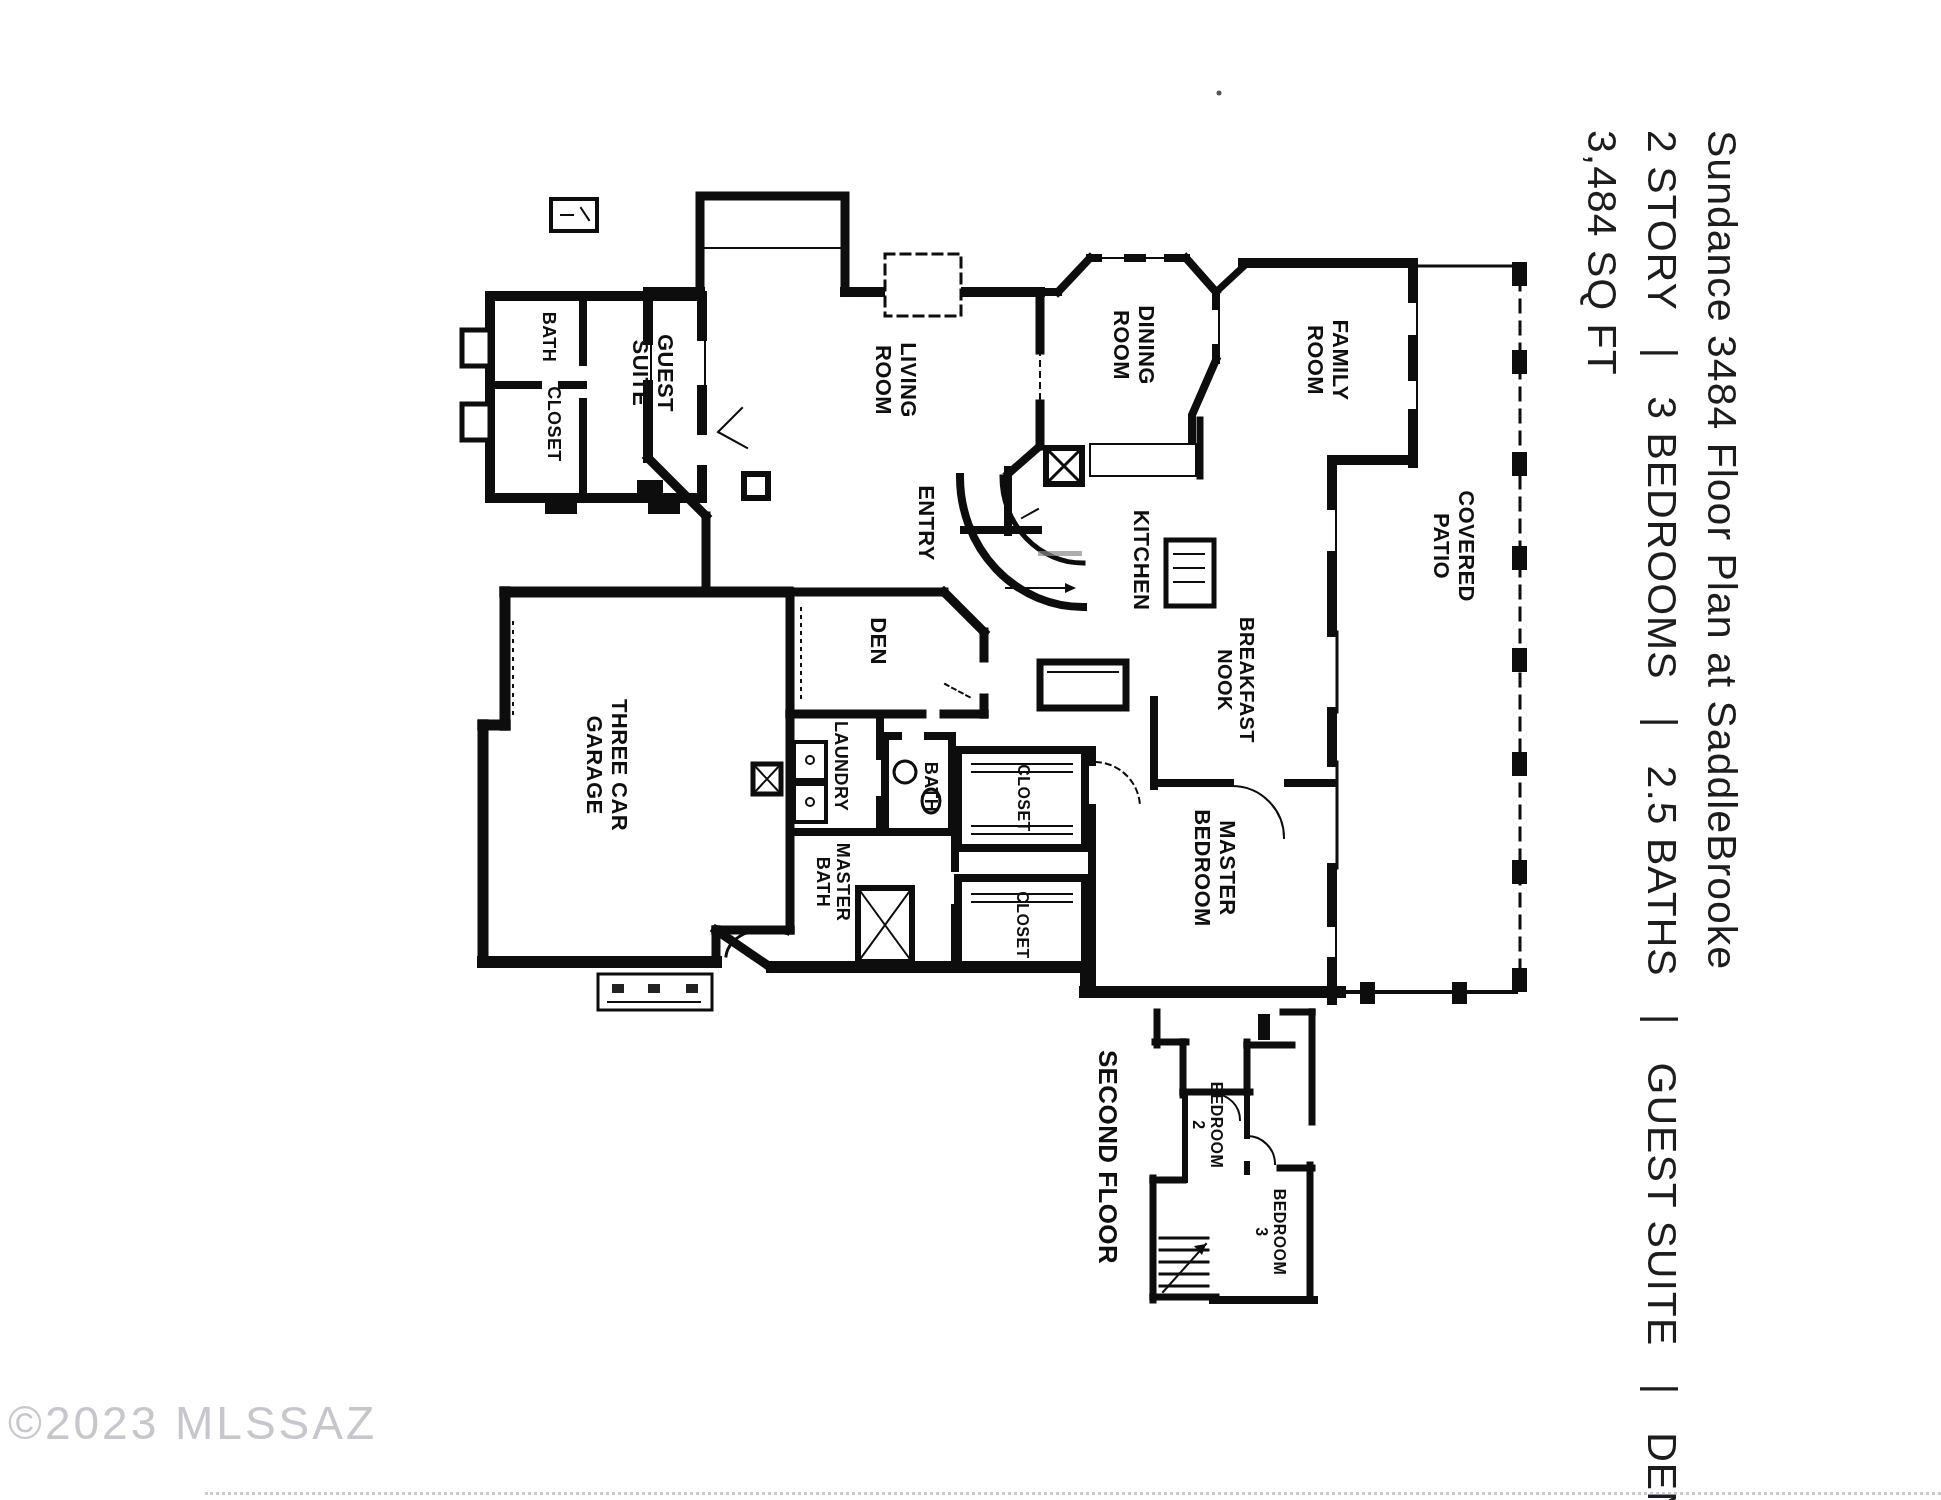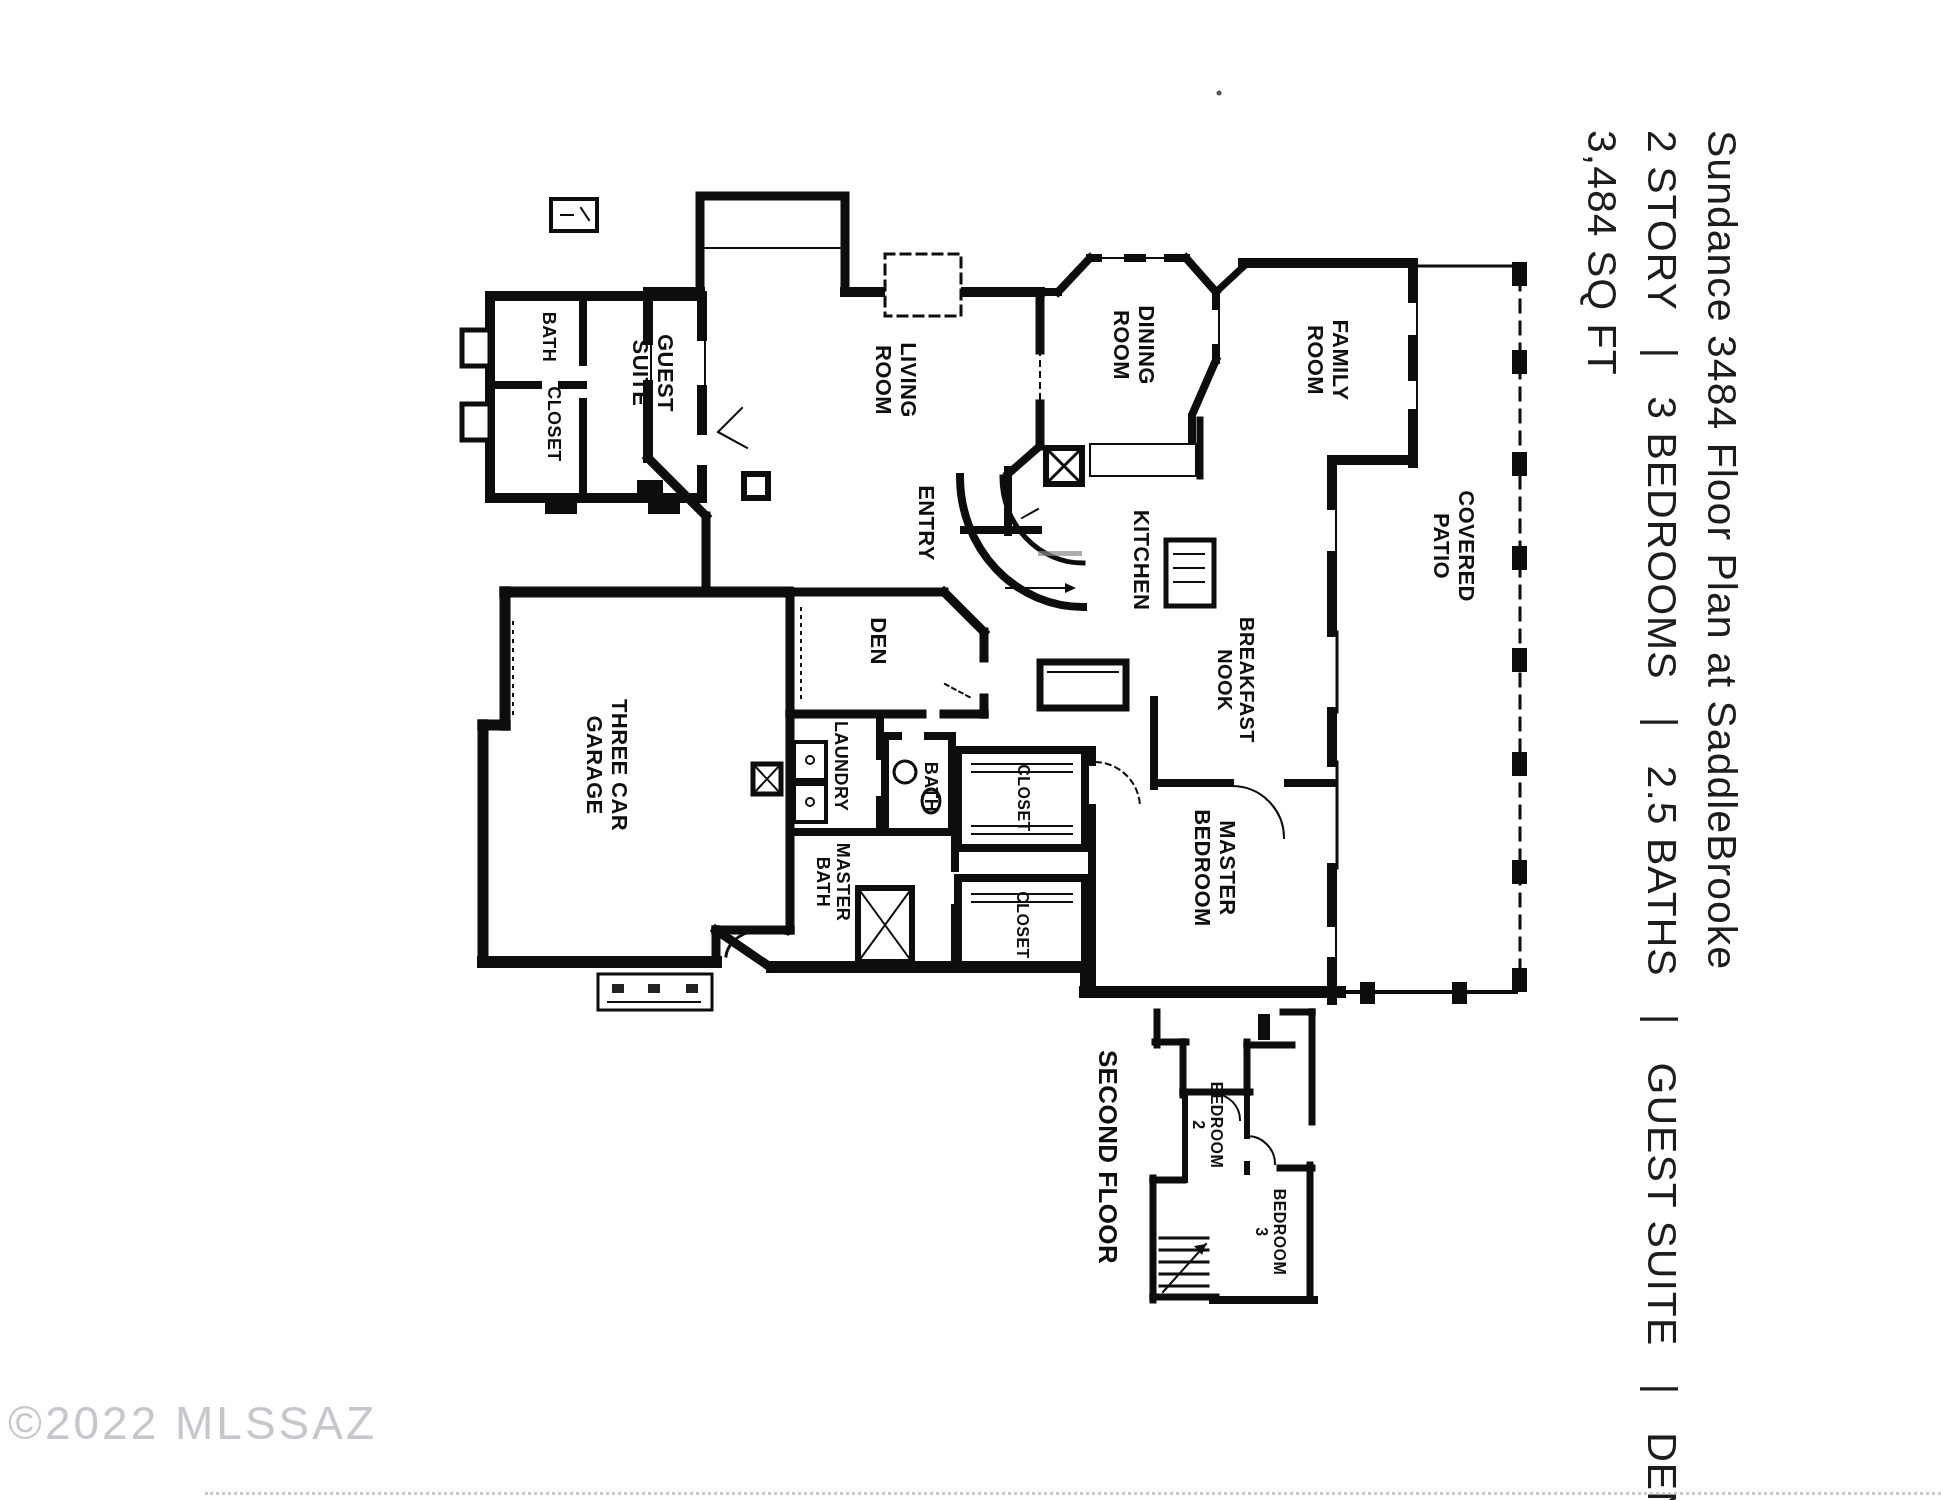--- a/index.html
+++ b/index.html
@@ -250,14 +250,14 @@
 2</div>
 <div class="rlabel xs" style="left:1270px;top:1232px">BEDROOM
 3</div>
 
 <div id="title-block">
   <div class="tline">Sundance 3484 Floor Plan at SaddleBrooke</div>
   <div class="tline">2 STORY   |   3 BEDROOMS   |   2.5 BATHS   |   GUEST SUITE   |   DEN   |</div>
   <div class="tline">3,484 SQ FT</div>
 </div>
 
-<div id="watermark">©2022 MLSSAZ</div>
+<div id="watermark">©2023 MLSSAZ</div>
 <div id="bottom-dots"></div>
 
 </body></html>

